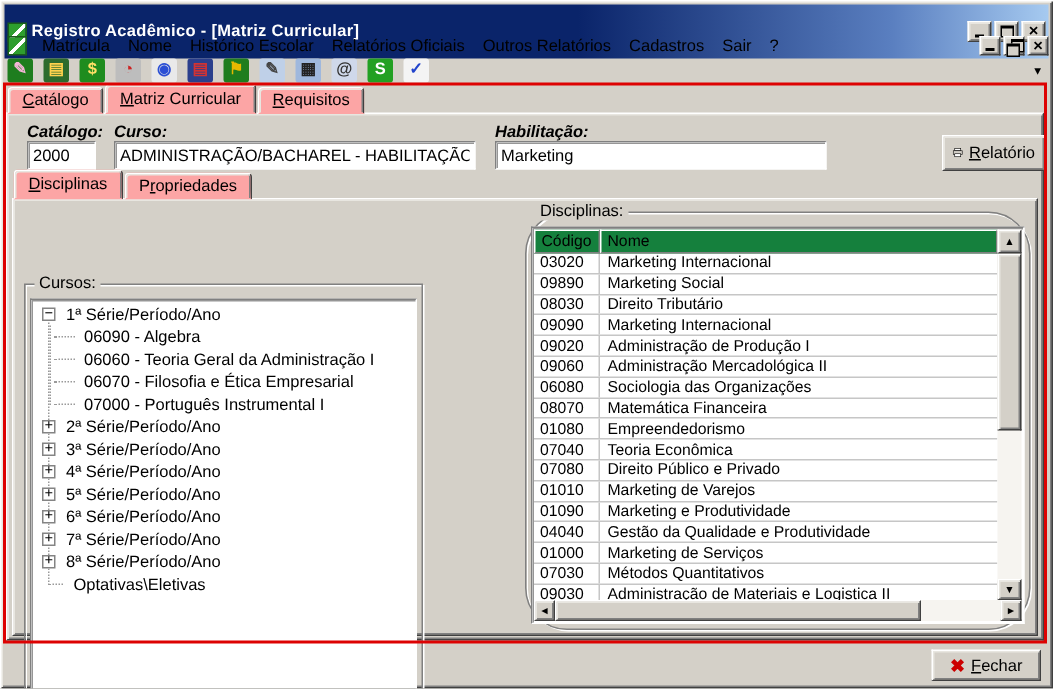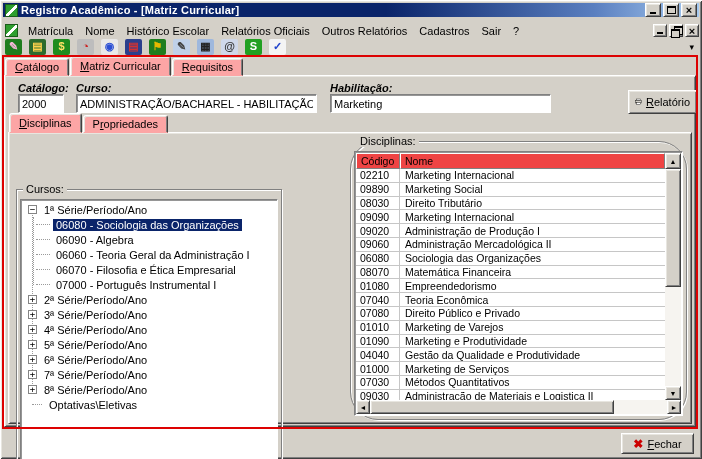--- a/index.html
+++ b/index.html
@@ -8,21 +8,21 @@
 
   .window {
     position:relative; width:702px; height:459px; background:#d4d0c8;
     box-shadow: inset 1px 1px 0 #ffffff, inset -1px -1px 0 #404040,
                 inset 2px 2px 0 #e8e6e0, inset -2px -2px 0 #808080;
     overflow:hidden;
   }
 
   
   .titlebar {
-    position:absolute; left:3px; top:3px; right:3px; height:14px;
+    position:absolute; left:3px; top:3px; right:3px; height:36px;
     background:linear-gradient(90deg,#0a246a 0%,#0a246a 55%,#5a7fc0 85%,#a6caf0 100%);
     display:flex; align-items:center; padding:0 2px; color:#fff;
   }
   .app-icon {
     width:13px; height:13px; margin-right:3px; border:1px solid #1a5c1a;
     background:linear-gradient(135deg,#2e9e2e 0%,#2e9e2e 45%,#ffffff 45%,#ffffff 60%,#2e9e2e 60%);
   }
   .title-text { font-size:11px; font-weight:bold; white-space:nowrap; letter-spacing:.2px; }
   .winbtns { margin-left:auto; display:flex; gap:2px; }
   .wbtn {
@@ -144,21 +144,21 @@
   .tlabel.sel { background:#0a246a; color:#fff; }
 
   
   .grid {
     position:absolute; left:3px; top:9px; right:3px; bottom:3px; background:#fff;
     border:1px solid; border-color:#808080 #ffffff #ffffff #808080;
     box-shadow: inset 1px 1px 0 rgba(64,64,64,.55);
   }
   .grid-header { position:absolute; left:1px; top:1px; right:17px; height:16px; display:flex; z-index:2; }
   .gh-cell {
-    background:#ef4444; font-size:10.5px; color:#000; padding:1px 4px;
+    background:#15803d; font-size:10.5px; color:#000; padding:1px 4px;
     border:1px solid; border-color:#ffffff #808080 #808080 #ffffff; white-space:nowrap; overflow:hidden;
   }
   .gh-code { width:44px; flex:0 0 auto; }
   .gh-name { flex:1 1 auto; }
   .grid-upbtn {
     position:absolute; top:1px; right:1px; width:16px; height:16px; z-index:3;
   }
   .sb-btn {
     background:#d4d0c8; display:flex; align-items:center; justify-content:center;
     border:1px solid; border-color:#ffffff #404040 #404040 #ffffff;
@@ -288,23 +288,20 @@
         <div class="listbox">
           <div class="tree-wrap">
             <div class="tree-vline"></div>
             <div id="tree-root">
                 <div class="tnode-row">
                   <span class="twisty">−</span>
                   <span class="tlabel">1ª Série/Período/Ano</span>
                 </div>
                 <div class="tchildren">
                   <div class="tchild-row">
-                    <span class="tlabel sel">06080 - Sociologia das Organizações</span>
-                  </div>
-                  <div class="tchild-row">
                     <span class="tlabel">06090 - Algebra</span>
                   </div>
                   <div class="tchild-row">
                     <span class="tlabel">06060 - Teoria Geral da Administração I</span>
                   </div>
                   <div class="tchild-row">
                     <span class="tlabel">06070 - Filosofia e Ética Empresarial</span>
                   </div>
                   <div class="tchild-row">
                     <span class="tlabel">07000 - Português Instrumental I</span>
@@ -350,21 +347,21 @@
       <div class="groupbox gb-disc">
         <span class="gb-caption">Disciplinas:</span>
         <div class="grid">
           <div class="grid-header" id="grid-header">
               <div class="gh-cell gh-code">Código</div>
               <div class="gh-cell gh-name">Nome</div>
             </div>
           <div class="grid-upbtn sb-btn">▲</div>
           <div class="grid-body" id="grid-body">
               <div class="grow">
-                <div class="gcell-code">02210</div>
+                <div class="gcell-code">03020</div>
                 <div class="gcell-name">Marketing Internacional</div>
               </div>
               <div class="grow">
                 <div class="gcell-code">09890</div>
                 <div class="gcell-name">Marketing Social</div>
               </div>
               <div class="grow">
                 <div class="gcell-code">08030</div>
                 <div class="gcell-name">Direito Tributário</div>
               </div>

